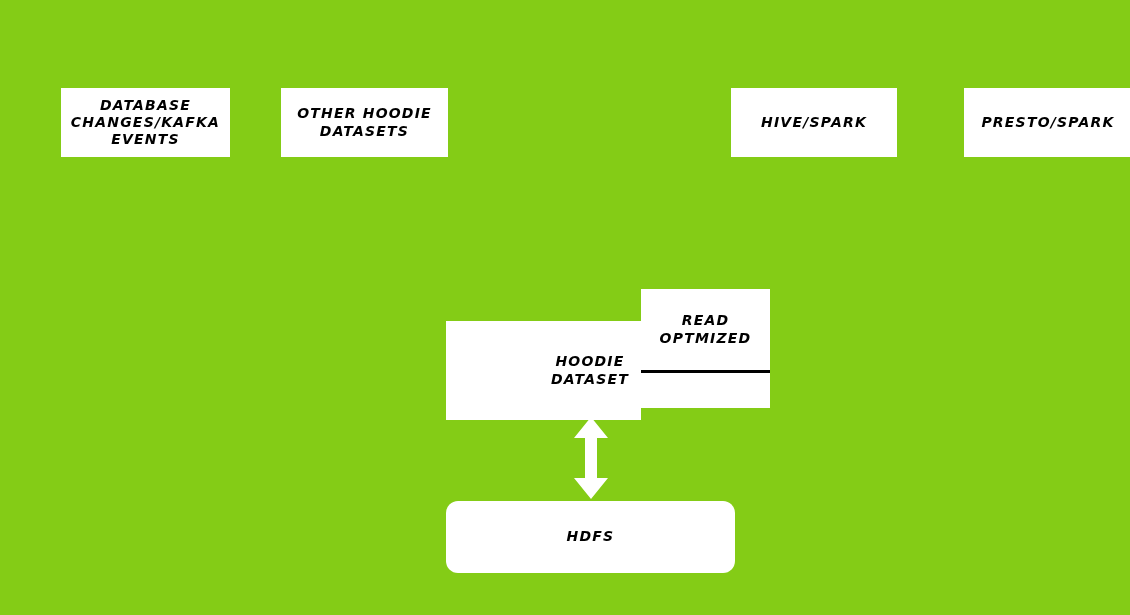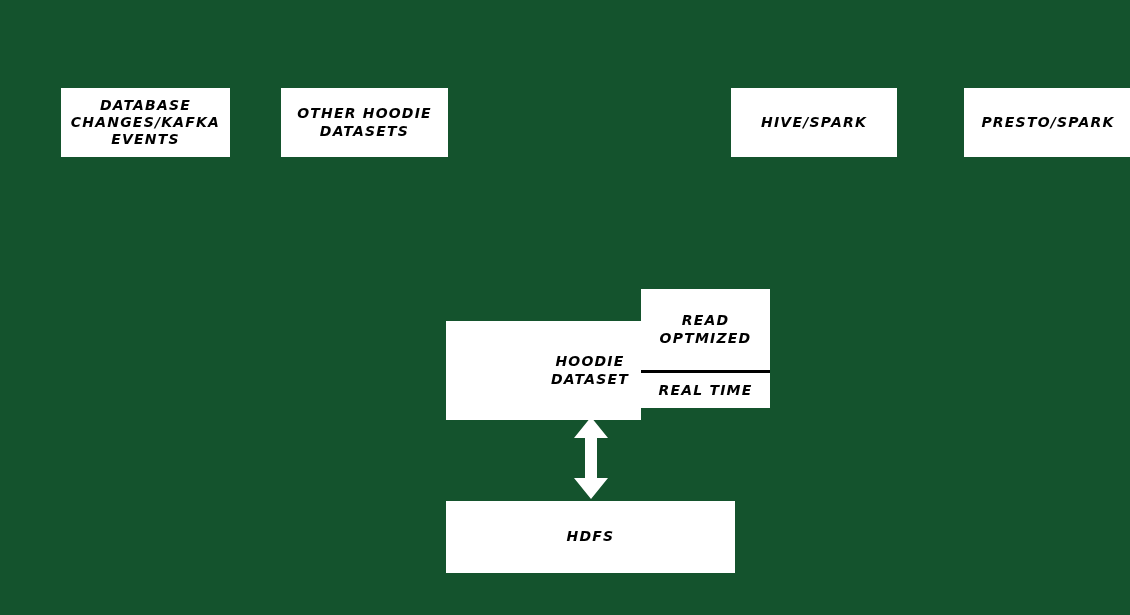--- a/index.html
+++ b/index.html
@@ -4,21 +4,21 @@
 <style>
   html, body {
     margin: 0;
     padding: 0;
     background: #000000;
   }
   #canvas {
     position: relative;
     width: 1130px;
     height: 615px;
-    background: #14532d;
+    background: #84cc16;
     overflow: hidden;
     font-family: "DejaVu Sans", sans-serif;
   }
   .node {
     position: absolute;
     background: #ffffff;
     color: #000000;
     box-sizing: border-box;
     display: flex;
     align-items: center;
@@ -72,21 +72,21 @@
     font-style: italic;
     letter-spacing: 1.2px;
     line-height: 1.22;
     font-size: 14px;
     text-transform: uppercase;
     white-space: pre-line;
   }
   #node-views .view-cell.top { flex: 0 0 81px; border-bottom: 3px solid #000000; }
 
   
-  #node-hdfs { left: 446px; top: 501px; width: 289px; height: 72px; }
+  #node-hdfs { left: 446px; top: 501px; width: 289px; height: 72px; border-radius: 12px; }
 
   
   #arrow-dataset-hdfs {
     position: absolute;
     left: 572px;
     top: 416px;
     width: 38px;
     height: 84px;
   }
 </style>
@@ -115,21 +115,20 @@
   </div>
 
   <div class="node" id="node-hoodie-dataset">
     <span class="label">HOODIE
 DATASET</span>
   </div>
 
   <div id="node-views">
     <div class="view-cell top">READ
 OPTMIZED</div>
-    <div class="view-cell">REAL TIME</div>
   </div>
 
   <div class="node" id="node-hdfs">
     <span class="label">HDFS</span>
   </div>
 
   <svg id="arrow-dataset-hdfs" viewBox="0 0 38 84">
     <polygon points="19,1 36,22 25,22 25,62 36,62 19,83 2,62 13,62 13,22 2,22" fill="#ffffff"></polygon>
   </svg>
 

